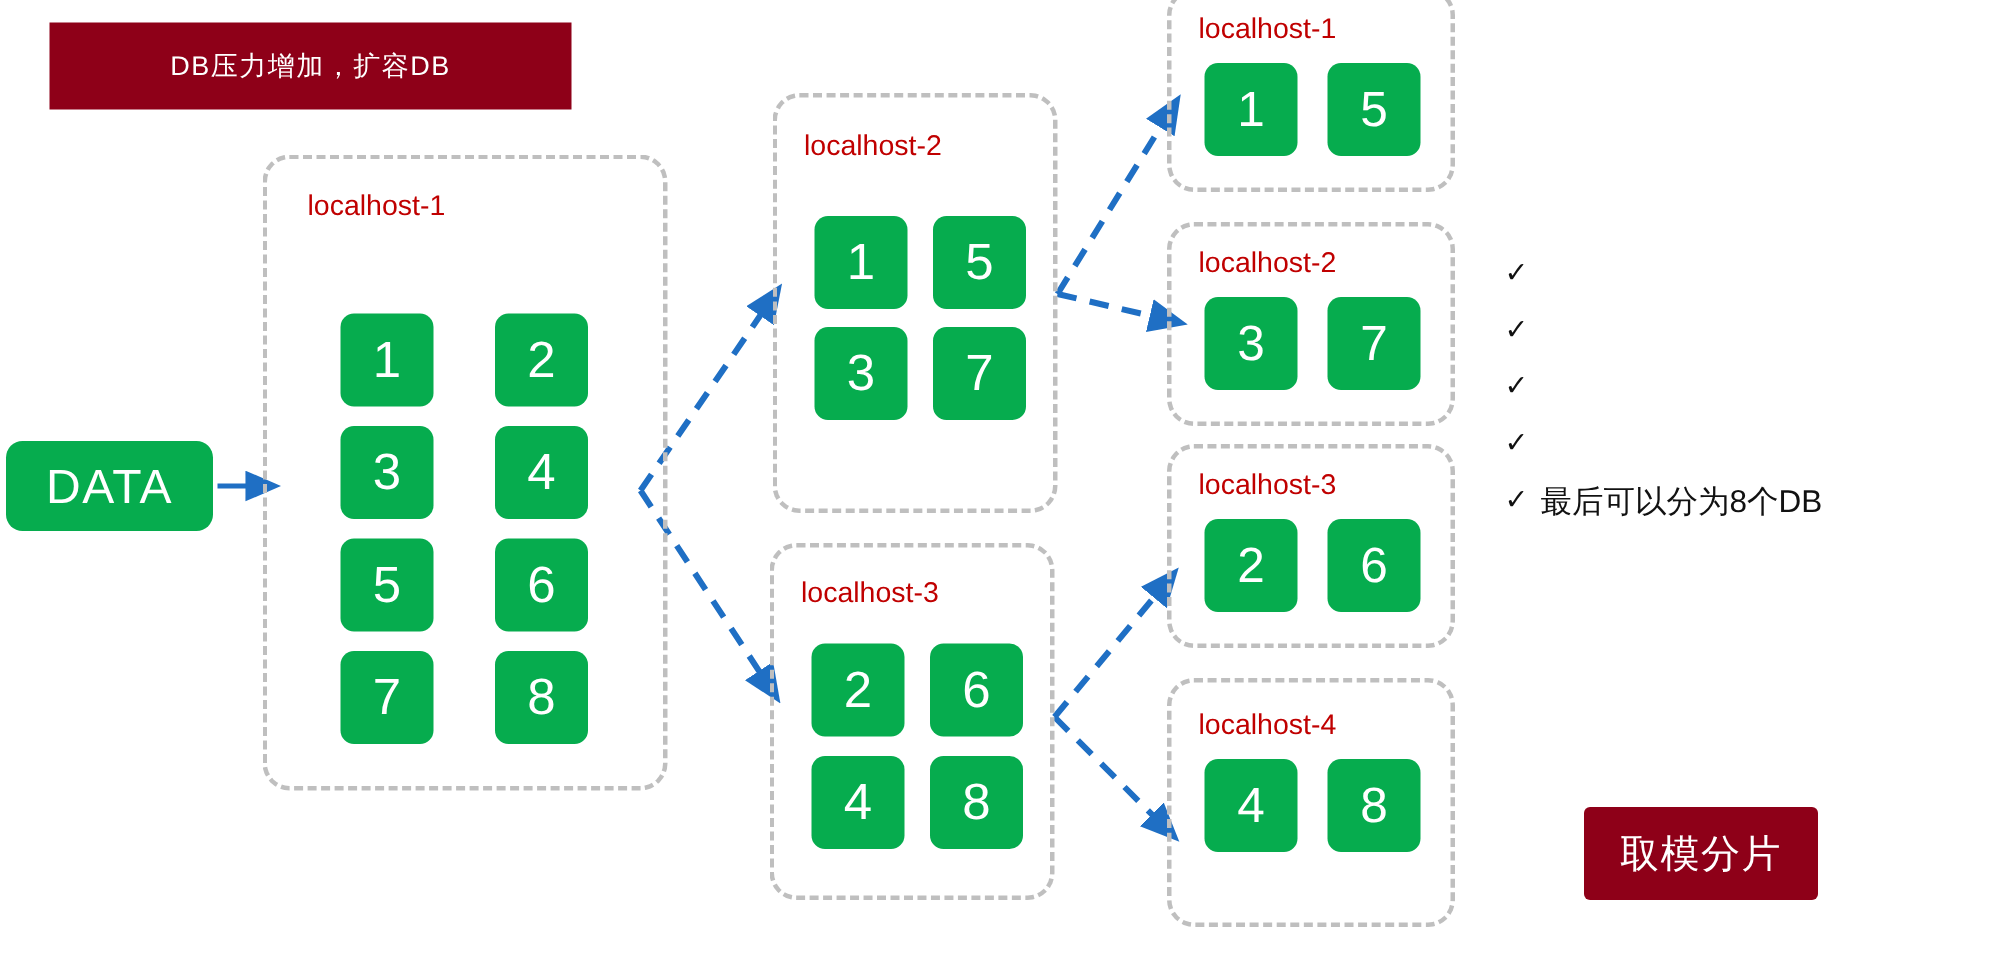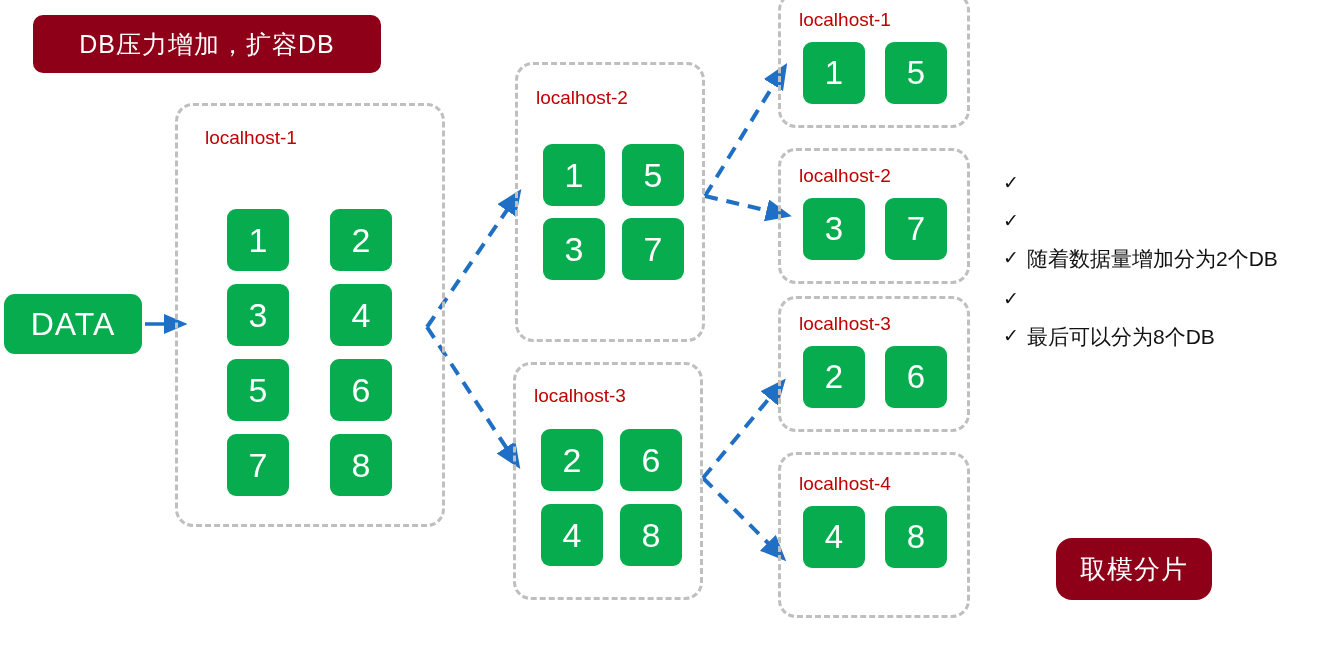--- a/index.html
+++ b/index.html
@@ -11,42 +11,42 @@
     position: relative;
     width: 1328px;
     height: 647px;
     background: #ffffff;
     font-family: "Liberation Sans", sans-serif;
     overflow: hidden;
   }
   .banner {
     position: absolute;
     background: #8E0018;
-    border-radius: 10px;
+    border-radius: 0;
     color: #ffffff;
     display: flex;
     align-items: center;
     justify-content: center;
-    font-size: 25px;
+    font-size: 18px;
     letter-spacing: 1px;
     white-space: nowrap;
   }
   #title-banner {
     left: 33px;
     top: 15px;
     width: 348px;
     height: 58px;
   }
   #footer-badge {
     left: 1056px;
     top: 538px;
     width: 156px;
     height: 62px;
     font-size: 26px;
-    border-radius: 16px;
+    border-radius: 4px;
   }
   .data-box {
     position: absolute;
     left: 4px;
     top: 294px;
     width: 138px;
     height: 60px;
     background: #06AC4E;
     border-radius: 11px;
     color: #ffffff;
@@ -202,21 +202,20 @@
 
   <div class="bullets">
     <div class="bullet-row">
       <span class="bullet-check">✓</span>
     </div>
     <div class="bullet-row">
       <span class="bullet-check">✓</span>
     </div>
     <div class="bullet-row">
       <span class="bullet-check">✓</span>
-      <span class="bullet-text">随着数据量增加分为2个DB</span>
     </div>
     <div class="bullet-row">
       <span class="bullet-check">✓</span>
     </div>
     <div class="bullet-row">
       <span class="bullet-check">✓</span>
       <span class="bullet-text">最后可以分为8个DB</span>
     </div>
   </div>
 

